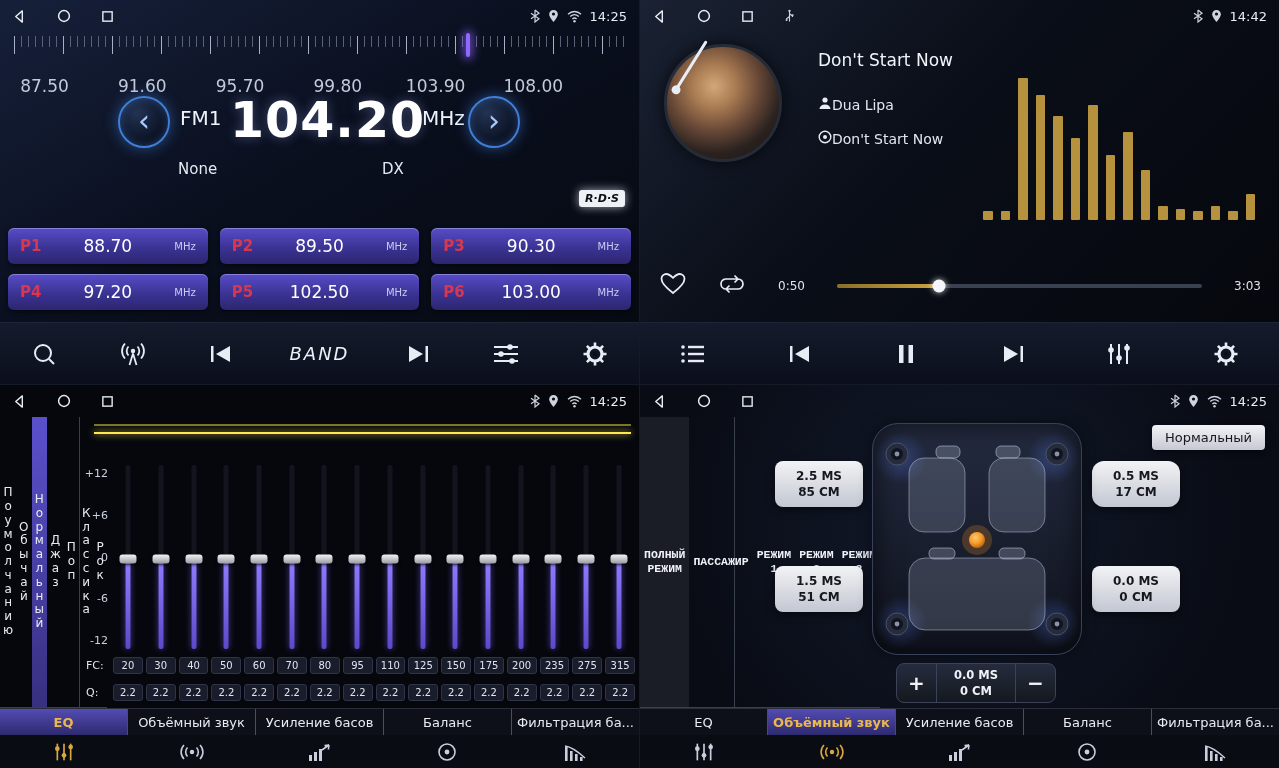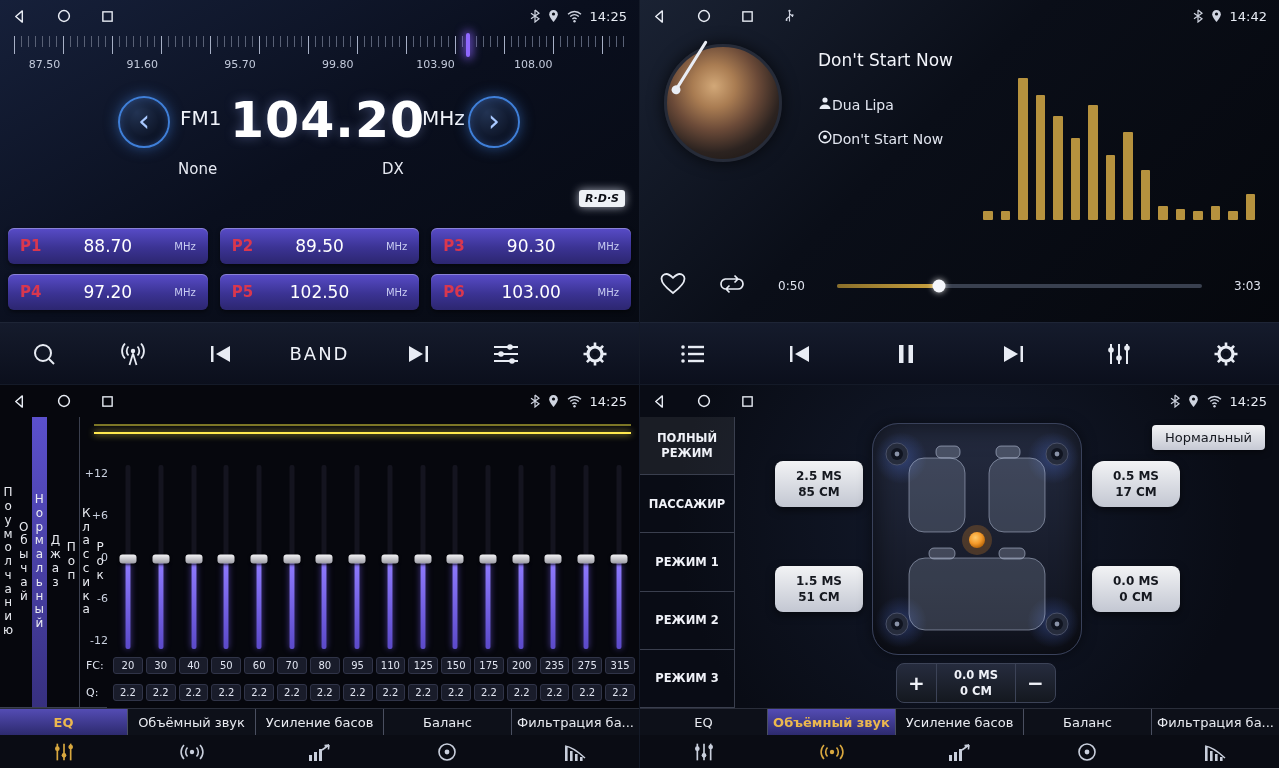--- a/index.html
+++ b/index.html
@@ -20,21 +20,21 @@
   
   .ruler { position:absolute; left:14px; right:14px; top:36px; height:40px; }
   .ticks { height:18px;
     background-image:
       repeating-linear-gradient(90deg,#a7b0c6 0 1px,transparent 1px 49px),
       repeating-linear-gradient(90deg,#596176 0 1px,transparent 1px 7px);
     background-size:100% 18px,100% 11px;
     background-repeat:no-repeat; }
   .tuning-ind { position:absolute; top:-3px; left:74%; width:4px; height:24px; border-radius:2px;
     background:#8f68ff; box-shadow:0 0 10px 2px rgba(140,100,255,.8); }
-  .ruler-label { position:absolute; top:22px; transform:translateX(-50%); font-size:11px; color:#c3cadb; }
+  .ruler-label { position:absolute; top:40px; transform:translateX(-50%); font-size:17px; color:#c3cadb; }
   .circle-btn { position:absolute; width:52px; height:52px; border-radius:50%;
     border:2px solid #3f7fd8; background:radial-gradient(circle at 35% 30%,#223353,#0a1020 70%);
     box-shadow:0 0 14px rgba(64,128,220,.55), inset 0 0 8px rgba(90,150,255,.35);
     color:#a9c9ff; font-size:30px; line-height:46px; text-align:center; cursor:pointer; }
   .band-label { position:absolute; left:180px; top:106px; font-size:20px; color:#f0f3fa; }
   .freq-big { position:absolute; left:230px; top:92px; width:184px; text-align:center;
     font-size:49px; font-weight:bold; letter-spacing:1px; text-shadow:0 0 12px rgba(160,180,255,.35); }
   .unit-big { position:absolute; left:422px; top:106px; font-size:20px; color:#f0f3fa; }
   .sub-none { position:absolute; left:178px; top:160px; font-size:15px; color:#e6e9f2; }
   .sub-dx { position:absolute; left:382px; top:160px; font-size:15px; color:#e6e9f2; }
@@ -46,21 +46,21 @@
   .preset { height:36px; border-radius:6px; display:flex; align-items:center; padding:0 12px; gap:6px;
     background:linear-gradient(180deg,#584cc8 0%,#3b3393 55%,#2c2670 100%);
     box-shadow:inset 0 1px 0 rgba(255,255,255,.3), 0 2px 4px rgba(0,0,0,.5); cursor:pointer; }
   .preset .plabel { color:#d9374e; font-weight:bold; font-size:15px; }
   .preset .pfreq { flex:1; text-align:center; font-size:17px; color:#fff; }
   .preset .punit { font-size:10px; color:#c9cdf2; }
 
   .toolbar { position:absolute; bottom:0; left:0; right:0; height:62px;
     background:linear-gradient(180deg,#151b2c,#0b0f1c); border-top:1px solid #1e2536;
     display:flex; align-items:center; justify-content:space-around; }
-  .tool { display:flex; align-items:center; justify-content:center; min-width:40px; cursor:pointer; }
+  .tool { display:flex; align-items:center; justify-content:center; min-width:40px; cursor:pointer;font-style:italic; }
   .tool-text { font-size:18px; letter-spacing:2px; color:#eef1f8; }
 
   
   .album { position:absolute; left:24px; top:44px; width:118px; height:118px; border-radius:50%;
     background:radial-gradient(circle at 42% 35%,#d2a878 0%,#a97c52 22%,#6b4a38 45%,#2c2320 68%,#120e0c 100%);
     border:3px solid #262b38; box-shadow:0 0 16px rgba(0,0,0,.7); }
   .tonearm { position:absolute; left:38px; top:-6px; width:3px; height:58px; background:#e9edf5;
     border-radius:2px; transform:rotate(32deg); transform-origin:top center; }
   .tonearm::after { content:""; position:absolute; left:-3px; bottom:-4px; width:9px; height:9px;
     border-radius:50%; background:#e9edf5; }
@@ -111,21 +111,21 @@
     width:17px; height:9px; border-radius:3px; background:linear-gradient(180deg,#f4f4f6,#9b9ba4);
     box-shadow:0 1px 3px #000; }
   .eq-meta-row { position:absolute; left:6px; right:4px; display:flex; align-items:center; gap:3px; }
   .eq-meta-label { width:24px; font-size:11px; color:#dfe3ee; }
   .fcell { flex:1; background:#191c2a; border:1px solid #303448; border-radius:3px;
     font-size:10px; text-align:center; padding:2px 0; color:#e0e4f0; }
 
   
   .sur-body { position:absolute; top:32px; bottom:60px; left:0; right:0; }
   .sur-sidebar { position:absolute; left:0; top:0; bottom:0; width:95px;
-    border-right:1px solid #3a3f4e; display:flex; flex-direction:column; }
+    border-right:1px solid #3a3f4e; display:flex; flex-direction:row;font-family:Liberation Mono, monospace; }
   .sur-mode { flex:1; display:flex; align-items:center; justify-content:center; text-align:center;
     font-size:11.5px; font-weight:bold; line-height:1.25; padding:2px 4px;
     border-bottom:1px solid #3a3f4e; color:#f0f2f8; cursor:pointer; }
   .sur-mode.active { background:rgba(255,255,255,.07); }
   .profile-btn { position:absolute; right:14px; top:8px; background:linear-gradient(180deg,#f2f3f5,#c6c9d4);
     color:#15181f; font-size:13px; padding:5px 13px; border-radius:4px;
     box-shadow:0 2px 6px rgba(0,0,0,.5); cursor:pointer; }
   .delaybox { position:absolute; width:88px; height:46px; border-radius:8px;
     background:linear-gradient(180deg,#f2f3f5,#c3c7d2); color:#15181f; font-weight:bold; font-size:12px;
     display:flex; flex-direction:column; align-items:center; justify-content:center; line-height:1.35;

